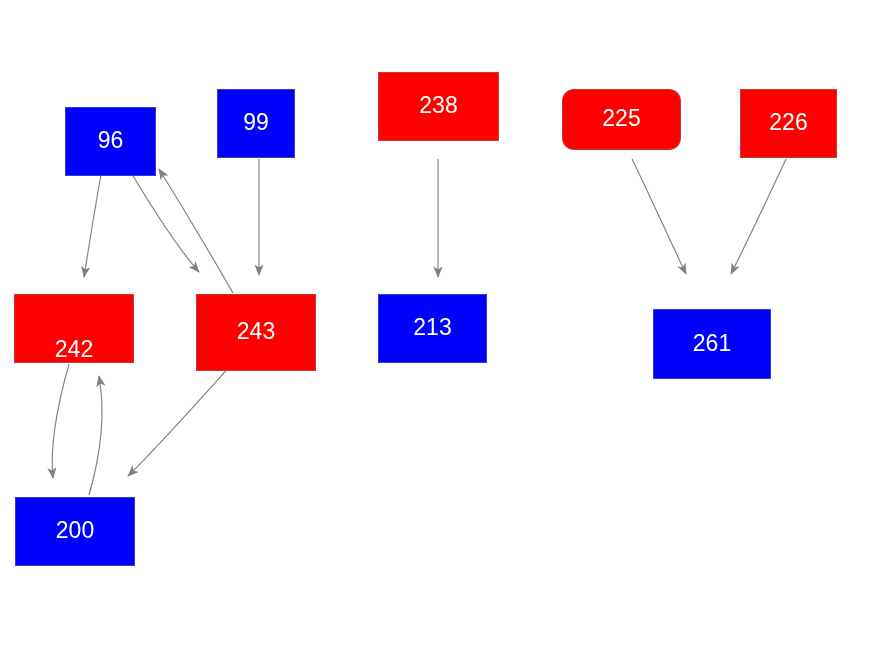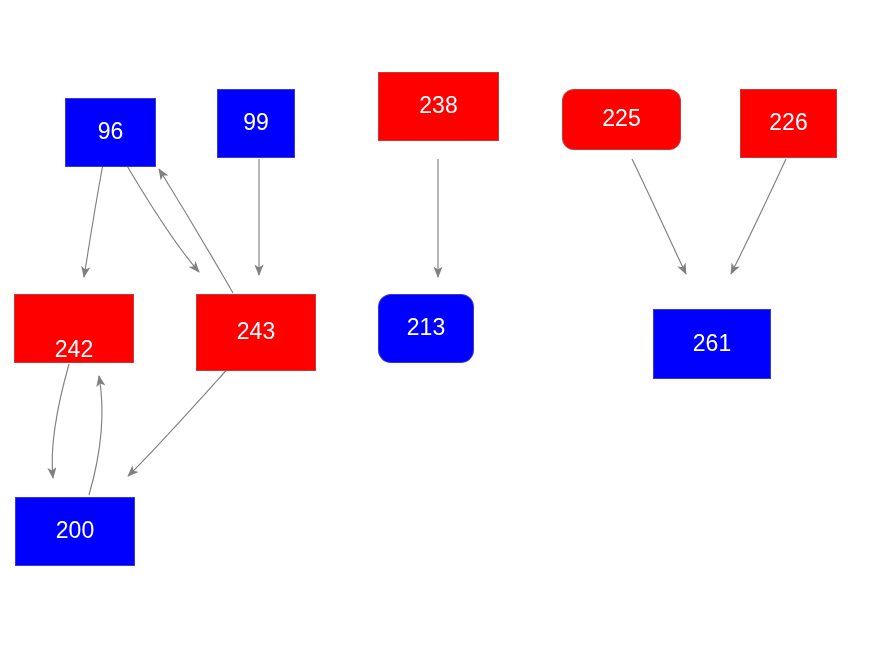--- a/index.html
+++ b/index.html
@@ -67,42 +67,42 @@
         <path d="M 69,364 C 56,410 50,450 53,478" fill="none" stroke="#808080" stroke-width="1.15" marker-end="url(#arrowhead)"></path>
         <path d="M 89,495 C 102,450 105,410 99,376" fill="none" stroke="#808080" stroke-width="1.15" marker-end="url(#arrowhead)"></path>
         <path d="M 232,364 C 195,405 155,450 128,476" fill="none" stroke="#808080" stroke-width="1.15" marker-end="url(#arrowhead)"></path>
         <path d="M 438,159 C 438,200 438,240 438,277" fill="none" stroke="#808080" stroke-width="1.15" marker-end="url(#arrowhead)"></path>
         <path d="M 632,159 C 652,200 672,245 686,274" fill="none" stroke="#808080" stroke-width="1.15" marker-end="url(#arrowhead)"></path>
         <path d="M 786,159 C 766,202 744,248 731,274" fill="none" stroke="#808080" stroke-width="1.15" marker-end="url(#arrowhead)"></path>
       </g>
   </svg>
 
   <div id="nodes-group">
-      <div class="node blue" style="left: 65px; top: 98px; width: 91px; height: 69px;">
+      <div class="node blue" style="left: 65px; top: 107px; width: 91px; height: 69px;">
         <span class="node-label">96</span>
       </div>
       <div class="node blue" style="left: 217px; top: 89px; width: 78px; height: 69px;">
         <span class="node-label">99</span>
       </div>
       <div class="node red" style="left: 378px; top: 72px; width: 121px; height: 69px;">
         <span class="node-label">238</span>
       </div>
       <div class="node red" style="left: 562px; top: 89px; width: 119px; height: 61px; border-radius: 12px;">
         <span class="node-label">225</span>
       </div>
       <div class="node red" style="left: 740px; top: 89px; width: 97px; height: 69px;">
         <span class="node-label">226</span>
       </div>
       <div class="node red" style="left: 14px; top: 294px; width: 120px; height: 69px; align-items: flex-end;">
         <span class="node-label">242</span>
       </div>
       <div class="node red" style="left: 196px; top: 294px; width: 120px; height: 77px;">
         <span class="node-label">243</span>
       </div>
-      <div class="node blue" style="left: 378px; top: 294px; width: 96px; height: 69px; border-radius: 13px;">
+      <div class="node blue" style="left: 378px; top: 294px; width: 109px; height: 69px;">
         <span class="node-label">213</span>
       </div>
       <div class="node blue" style="left: 653px; top: 293px; width: 118px; height: 70px; margin-top: 16px;">
         <span class="node-label">261</span>
       </div>
       <div class="node blue" style="left: 15px; top: 497px; width: 120px; height: 69px;">
         <span class="node-label">200</span>
       </div>
     </div>
 

